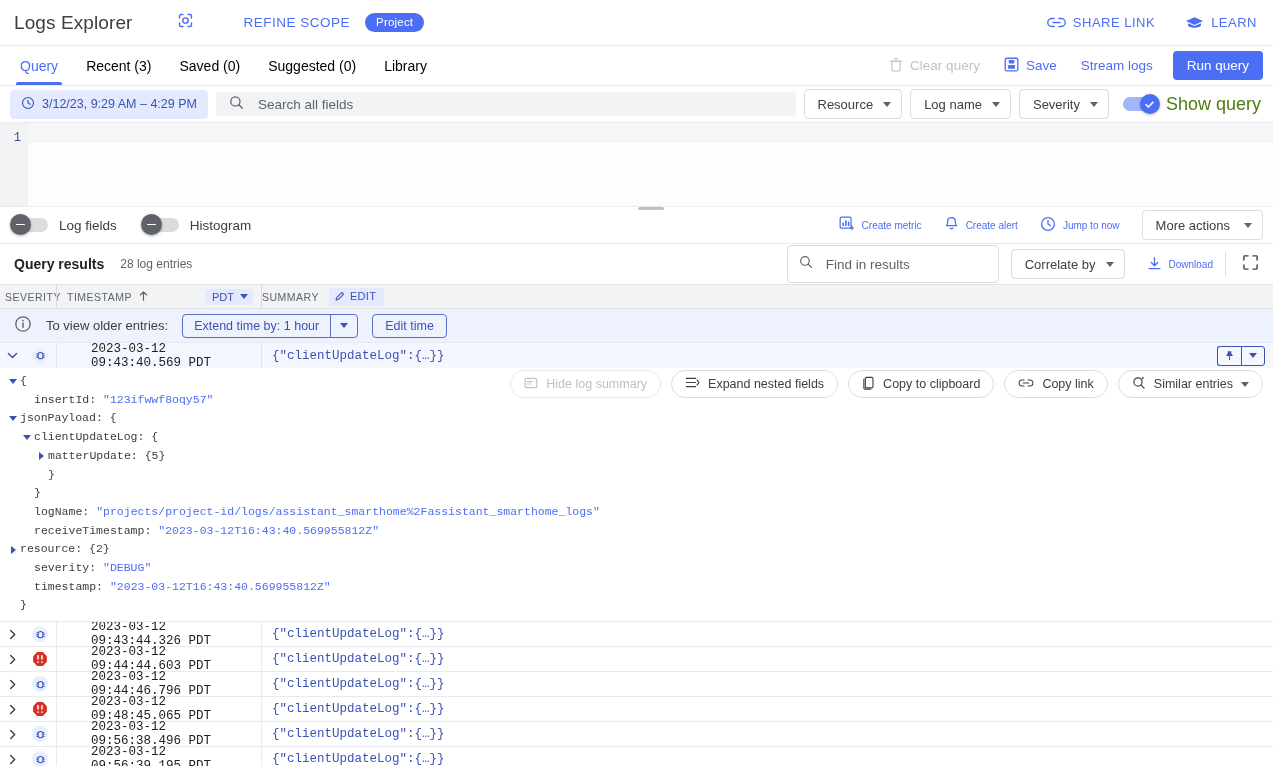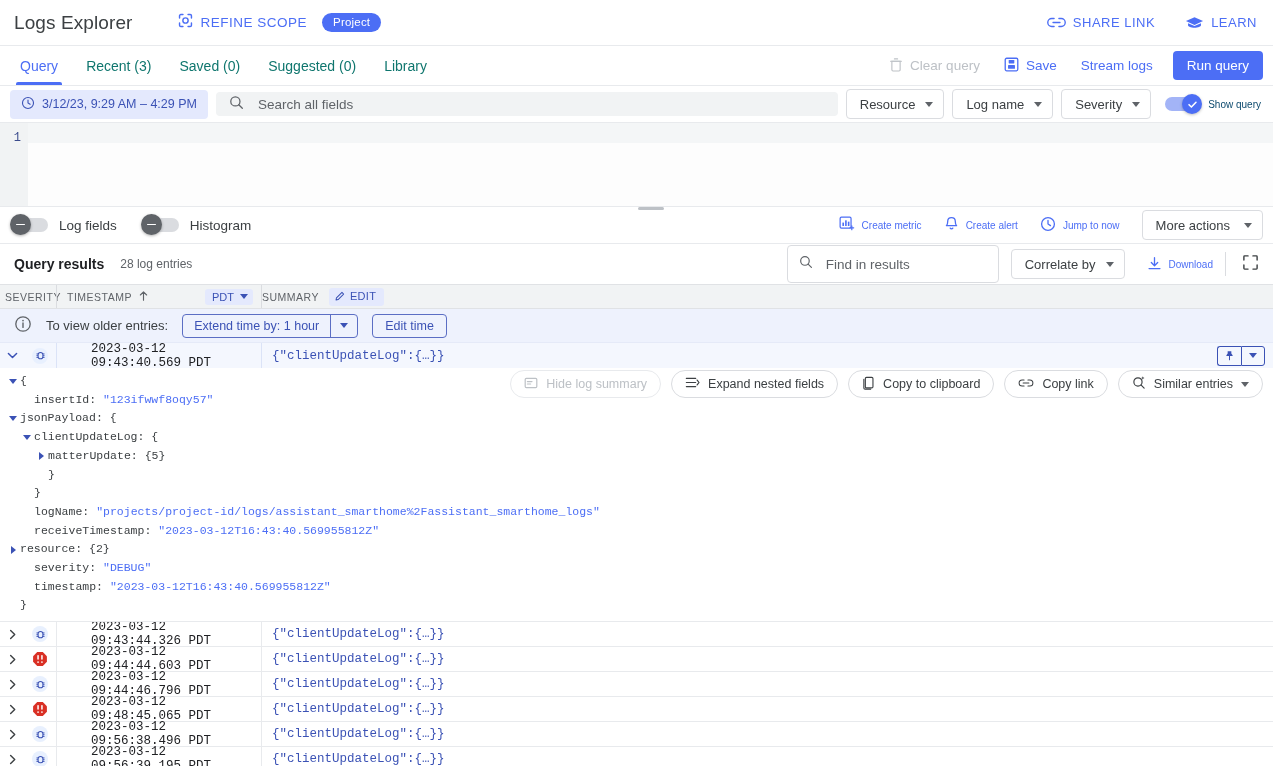--- a/index.html
+++ b/index.html
@@ -27,20 +27,21 @@
     font-size: 19px; color: #3c4043; font-weight: 400;
     letter-spacing: .1px; white-space: nowrap;
   }
   .refine-scope {
     display: flex; align-items: center; gap: 7px;
     margin-left: 44px; cursor: pointer;
   }
   .refine-label {
     color: #4c6ef5; font-size: 13.5px; font-weight: 500;
     letter-spacing: .5px;
+    margin-left: 43px;
   }
   .chip-project {
     background: #4c6ef5; color: #fff;
     font-size: 11.5px; font-weight: 500;
     border-radius: 11px; padding: 3px 11px 4px;
     margin-left: 8px; letter-spacing: .2px;
   }
   .header-spacer { flex: 1; }
   .header-action {
     display: flex; align-items: center; gap: 7px;
@@ -54,21 +55,21 @@
   .tabbar {
     height: 40px;
     display: flex; align-items: stretch;
     border-bottom: 1px solid #e8eaed;
     padding-left: 6px;
     background: #fff;
   }
   .tab {
     display: flex; align-items: center;
     padding: 0 14px;
-    font-size: 14px; color: #0f766e;
+    font-size: 14px; color: #000000;
     cursor: pointer; position: relative;
     white-space: nowrap;
   }
   .tab.active { color: #4c6ef5; font-weight: 400; }
   .tab.active::after {
     content: ""; position: absolute;
     left: 10px; right: 10px; bottom: 0; height: 3px;
     background: #4c6ef5; border-radius: 2px 2px 0 0;
   }
   .tabbar-spacer { flex: 1; }
@@ -125,21 +126,21 @@
            border-right: 4.5px solid transparent; border-top: 5px solid #5f6368; }
   .toggle-showquery { display: flex; align-items: center; gap: 9px; margin-left: 6px; cursor: pointer; }
   .tg { width: 34px; height: 14px; border-radius: 7px; position: relative; }
   .tg.on { background: #a3b4f7; }
   .tg.on .knob {
     position: absolute; right: -3px; top: -3px;
     width: 20px; height: 20px; border-radius: 50%;
     background: #4c6ef5; display: flex; align-items: center; justify-content: center;
     box-shadow: 0 1px 3px rgba(0,0,0,.25);
   }
-  .showquery-label { font-size: 10px; color: #0c4a6e; white-space: nowrap; }
+  .showquery-label { font-size: 18px; color: #4d7c0f; white-space: nowrap; }
 
   
   .editor {
     height: 85px; position: relative;
     background: #fdfdfd;
     border-top: 1px solid #e8eaed;
     border-bottom: 1px solid #e8eaed;
     display: flex;
   }
   .gutter {

